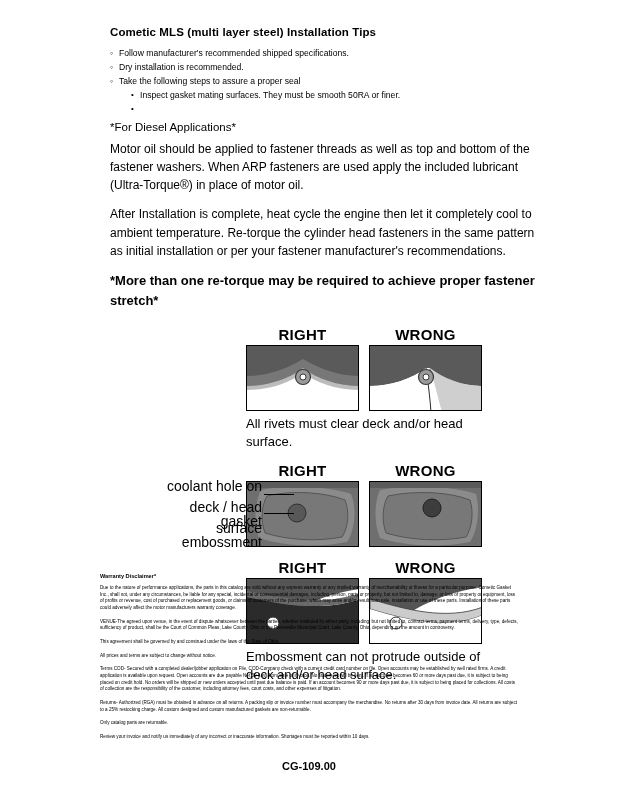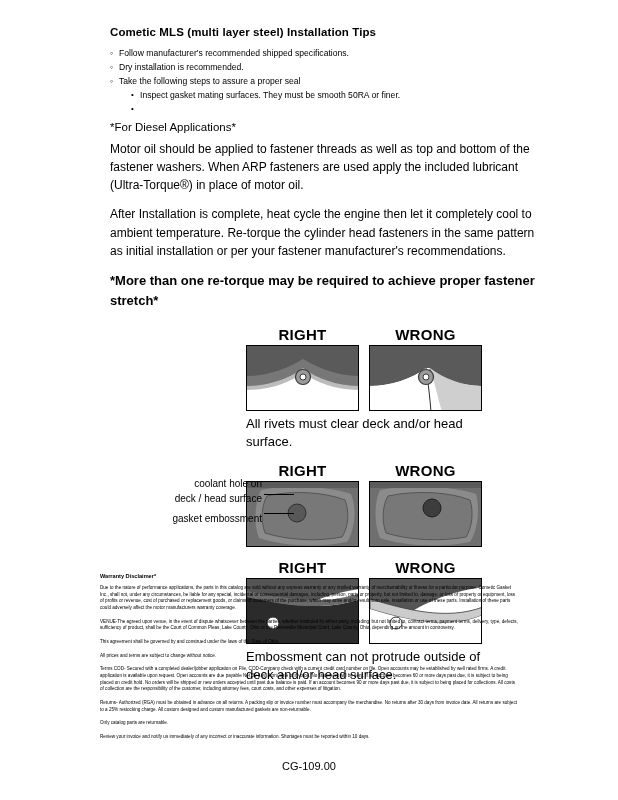--- a/index.html
+++ b/index.html
@@ -107,21 +107,21 @@
     position: relative;
     background: #ffffff;
   }
   .caption {
     font-size: 13px;
     margin-top: 4px;
     line-height: 1.35;
   }
 
   .cal {
-    font-size: 10px;
+    font-size: 14px;
     text-align: right;
     line-height: 1.5;
   }
   .leader {
     position: absolute;
     height: 1px;
     background: #000;
   }
 
   
@@ -142,21 +142,21 @@
     margin: 0 0 7px 0;
     text-align: left;
   }
   .docnum {
     position: absolute;
     left: 0;
     right: 0;
     top: 760px;
     text-align: center;
     font-size: 11px;
-    font-weight: normal;
+    font-weight: bold;
   }
   svg { display: block; }
 </style>
 </head>
 <body>
 
 <div class="page">
 
   <h1 class="title">Cometic MLS (multi layer steel) Installation Tips</h1>
 

